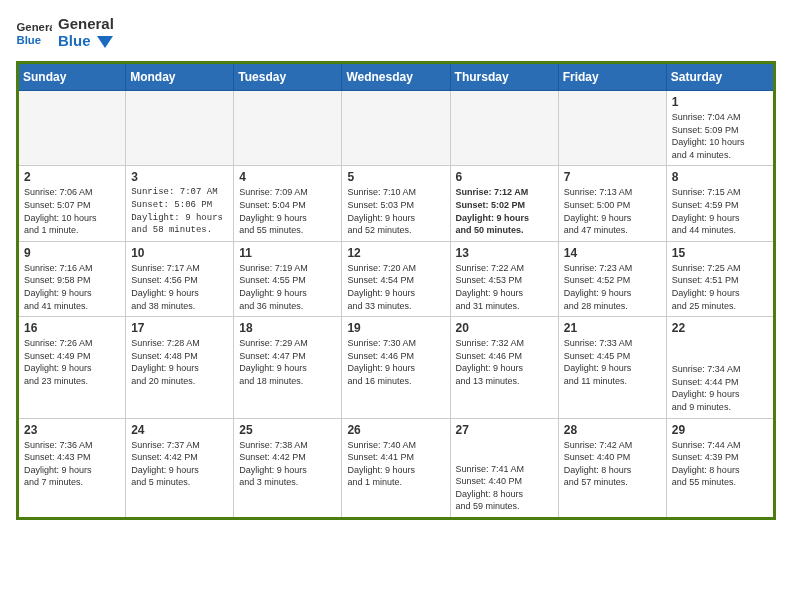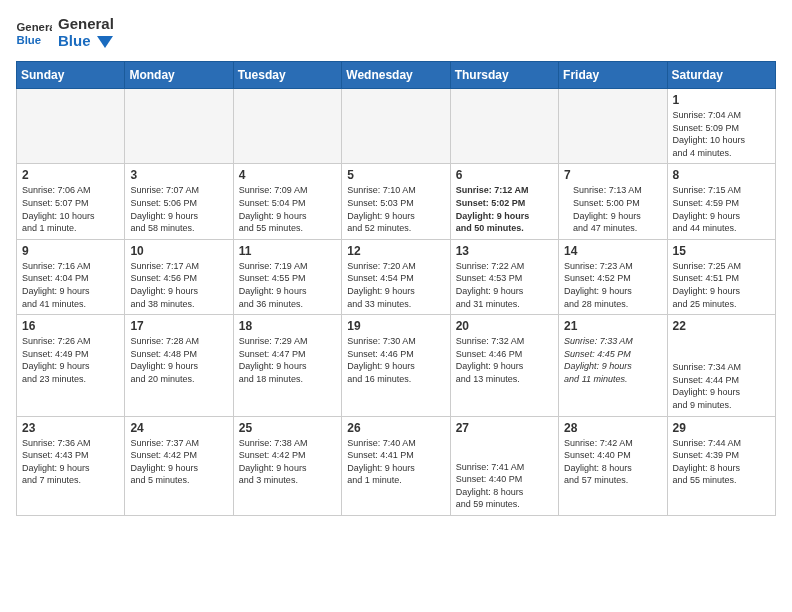--- a/index.html
+++ b/index.html
@@ -33,21 +33,21 @@
       font-weight: bold;
       color: #333;
     }
     .calendar-subtitle {
       font-size: 14px;
       color: #555;
     }
     .calendar-table {
       width: 100%;
       border-collapse: collapse;
-      border: 1px solid #4d7c0f;
+      border: 3px solid #4d7c0f;
     }
     .calendar-table th {
       background-color: #2a6db5;
       color: #fff;
       font-size: 12px;
       font-weight: bold;
       padding: 6px 4px;
       text-align: left;
       border: 1px solid #1a5a9a;
     }
@@ -136,21 +136,21 @@
       <tr class="week-row">
         <td>
           <span class="day-number">2</span>
           <div class="day-info" style="white-space: pre-line;">Sunrise: 7:06 AM
 Sunset: 5:07 PM
 Daylight: 10 hours
 and 1 minute.</div>
         </td>
         <td>
           <span class="day-number">3</span>
-          <div class="day-info" style="white-space: pre-line;">Sunrise: 7:07 AM
+          <div class="day-info" style="white-space: pre-line; font-family: Liberation Mono, monospace;">Sunrise: 7:07 AM
 Sunset: 5:06 PM
 Daylight: 9 hours
 and 58 minutes.</div>
         </td>
         <td>
           <span class="day-number">4</span>
           <div class="day-info" style="white-space: pre-line;">Sunrise: 7:09 AM
 Sunset: 5:04 PM
 Daylight: 9 hours
 and 55 minutes.</div>
@@ -164,38 +164,38 @@
         </td>
         <td>
           <span class="day-number">6</span>
           <div class="day-info" style="white-space: pre-line; font-weight: bold;">Sunrise: 7:12 AM
 Sunset: 5:02 PM
 Daylight: 9 hours
 and 50 minutes.</div>
         </td>
         <td>
           <span class="day-number">7</span>
-          <div class="day-info" style="white-space: pre-line; margin-left: 9px;">Sunrise: 7:13 AM
+          <div class="day-info" style="white-space: pre-line;">Sunrise: 7:13 AM
 Sunset: 5:00 PM
 Daylight: 9 hours
 and 47 minutes.</div>
         </td>
         <td>
           <span class="day-number">8</span>
           <div class="day-info" style="white-space: pre-line;">Sunrise: 7:15 AM
 Sunset: 4:59 PM
 Daylight: 9 hours
 and 44 minutes.</div>
         </td>
       </tr>
       <tr class="week-row">
         <td>
           <span class="day-number">9</span>
           <div class="day-info" style="white-space: pre-line;">Sunrise: 7:16 AM
-Sunset: 4:04 PM
+Sunset: 9:58 PM
 Daylight: 9 hours
 and 41 minutes.</div>
         </td>
         <td>
           <span class="day-number">10</span>
           <div class="day-info" style="white-space: pre-line;">Sunrise: 7:17 AM
 Sunset: 4:56 PM
 Daylight: 9 hours
 and 38 minutes.</div>
         </td>
@@ -266,21 +266,21 @@
         </td>
         <td>
           <span class="day-number">20</span>
           <div class="day-info" style="white-space: pre-line;">Sunrise: 7:32 AM
 Sunset: 4:46 PM
 Daylight: 9 hours
 and 13 minutes.</div>
         </td>
         <td>
           <span class="day-number">21</span>
-          <div class="day-info" style="white-space: pre-line; font-style: italic;">Sunrise: 7:33 AM
+          <div class="day-info" style="white-space: pre-line;">Sunrise: 7:33 AM
 Sunset: 4:45 PM
 Daylight: 9 hours
 and 11 minutes.</div>
         </td>
         <td>
           <span class="day-number">22</span>
           <div class="day-info" style="white-space: pre-line; margin-top: 28px;">Sunrise: 7:34 AM
 Sunset: 4:44 PM
 Daylight: 9 hours
 and 9 minutes.</div>

